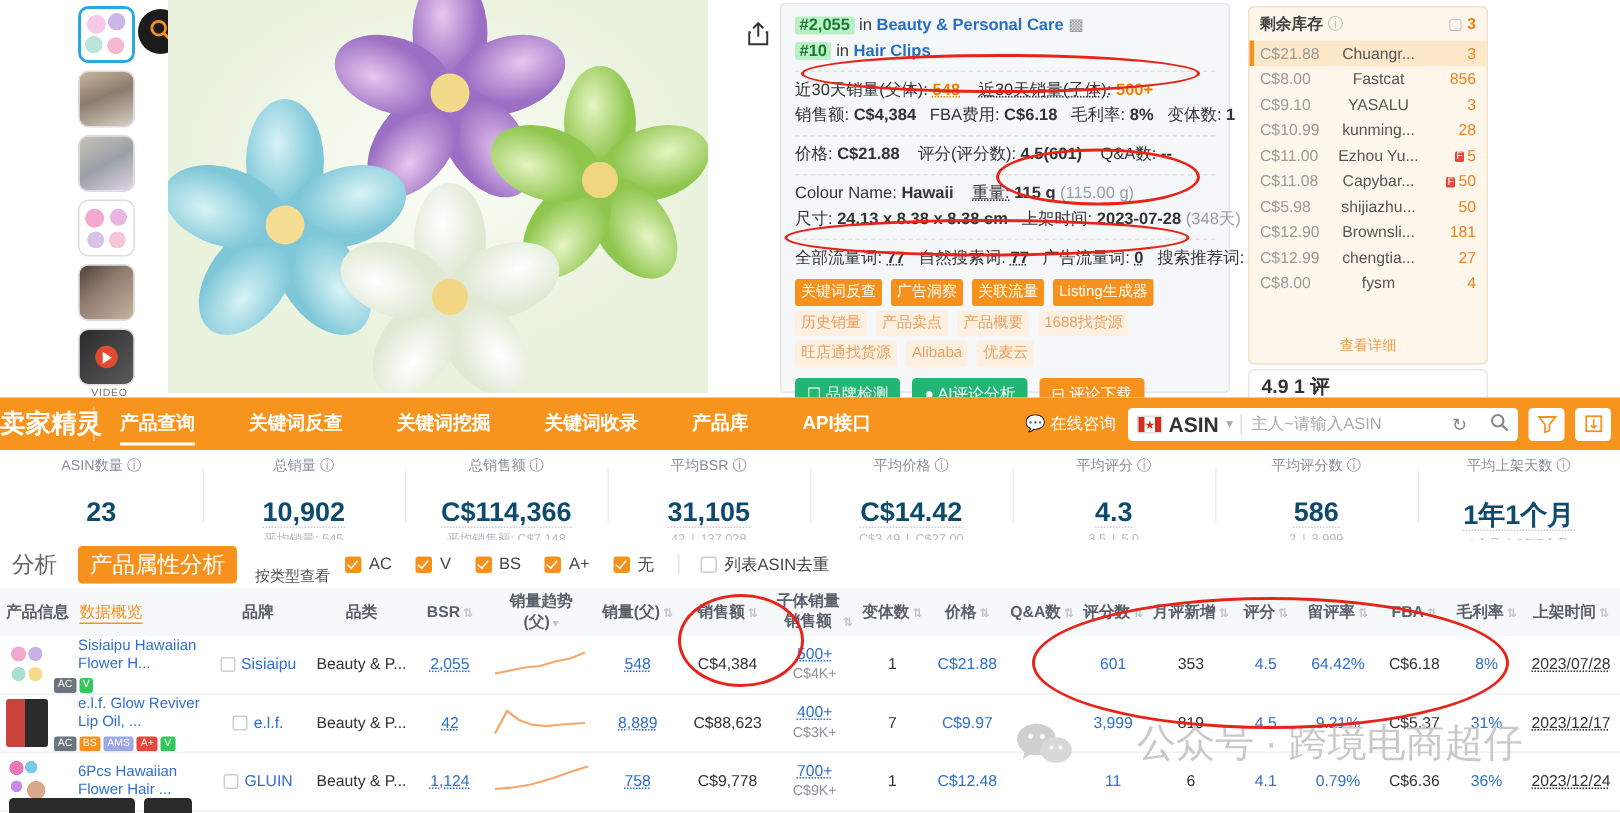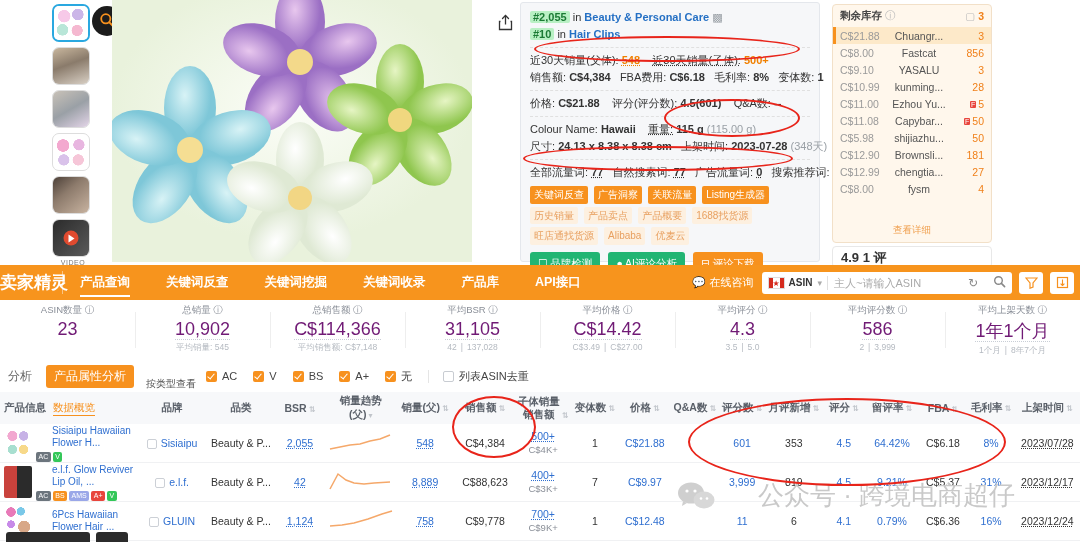--- a/index.html
+++ b/index.html
@@ -95,45 +95,45 @@
   .nav-item.active:after { content:""; position:absolute; left:0; right:0; bottom:3px; height:2px; background:#fff; }
   .nav-right { position:absolute; right:6px; top:0; height:35px; display:flex; align-items:center; }
   .chat-link { color:#fff; font-size:11px; margin-right:8px; display:flex; align-items:center; cursor:pointer;}
   .srch-wrap { display:flex; align-items:center; background:#fff; border-radius:3px; height:22px; }
   .flag { width:17px; height:12px; margin:0 4px 0 6px; background:#fff; position:relative;
           border:1px solid #ddd; }
   .flag:before, .flag:after { content:""; position:absolute; top:0; bottom:0; width:4px; background:#d52b1e; }
   .flag:before { left:0; } .flag:after { right:0; }
   .flag i { position:absolute; left:50%; top:1px; transform:translateX(-50%);
             color:#d52b1e; font-size:8px; font-style:normal; line-height:10px;}
-  .asin-sel { font-size:10px; font-weight:bold; color:#333; padding-right:3px; }
+  .asin-sel { font-size:14px; font-weight:bold; color:#333; padding-right:3px; }
   .sel-caret { color:#aaa; font-size:9px; margin:0 5px 0 2px; }
   .srch-div { width:1px; height:14px; background:#e0e0e0; }
   .srch-in { border:0; outline:0; font-size:11px; width:132px; padding:0 6px; color:#333;
              font-family:"Liberation Sans", sans-serif; }
   .srch-in::placeholder { color:#aaa; }
   .srch-go { width:26px; text-align:center; color:#888; cursor:pointer; }
   .icon-btn { width:24px; height:22px; margin-left:7px; background:#fff; border-radius:3px;
               display:flex; align-items:center; justify-content:center; cursor:pointer; }
 
   
   .stats { position:absolute; left:0; top:300px; width:1080px; height:60px;
            background:#fff; display:flex; }
   .stat { flex:1; text-align:center; position:relative; padding-top:4px; }
   .stat + .stat:before { content:""; position:absolute; left:0; top:12px; bottom:12px; width:1px; background:#eee; }
   .stat .lbl { font-size:9.5px; color:#8a8f98; }
-  .stat .val { font-size:18px; font-weight:normal; color:#701a75; margin-top:2px; }
+  .stat .val { font-size:18px; font-weight:bold; color:#0c4a6e; margin-top:14px; }
   .stat .val .und2 { border-bottom:1px dotted #c9ced6; }
   .stat .sub { font-size:8.5px; color:#b5bac1; margin-top:2px; }
   .stat .sub .sp { padding:0 4px; }
 
   
   .filters { position:absolute; left:0; top:360px; width:1080px; height:32px;
              background:#fff; display:flex; align-items:center; padding-left:0px; }
-  .tabbtn { font-size:12px; padding:3px 8px; border-radius:3px; cursor:pointer; margin-right:6px;font-family:Liberation Mono, monospace; }
+  .tabbtn { font-size:15px; padding:3px 8px; border-radius:3px; cursor:pointer; margin-right:6px;font-family:Liberation Mono, monospace; }
   .tabbtn.off { color:#666; }
   .tabbtn.on { background:#f7911e; color:#fff; }
   .fl-lbl { font-size:10px; color:#555; margin:16px 10px 0 6px; }
   .chk { display:flex; align-items:center; margin-right:16px; font-size:11px; color:#444; cursor:pointer; }
   .box { width:11px; height:11px; border-radius:2px; margin-right:5px; }
   .box.on { background:#f7911e; position:relative; }
   .box.on:after { content:""; position:absolute; left:3px; top:1px; width:3px; height:6px;
                   border:solid #fff; border-width:0 1.5px 1.5px 0; transform:rotate(40deg); }
   .box.off { border:1px solid #c8ccd2; background:#fff; }
   .vdiv { width:1px; height:13px; background:#e5e5e5; margin-right:14px; }
@@ -726,21 +726,21 @@
           <div class="s2">C$9K+</div>
         </div>
       <div class="c c-var">1</div>
       <div class="c c-price"><span class="lnk">C$12.48</span></div>
       <div class="c c-qa"></div>
       <div class="c c-rate"><span class="lnk">11</span></div>
       <div class="c c-mon">6</div>
       <div class="c c-score"><span class="lnk">4.1</span></div>
       <div class="c c-keep"><span class="lnk">0.79%</span></div>
       <div class="c c-fba">C$6.36</div>
-      <div class="c c-gross"><span class="lnk">16%</span></div>
+      <div class="c c-gross"><span class="lnk">36%</span></div>
       <div class="c c-date"><span class="und">2023/12/24</span></div>
     </div>
   </div>
 
   <div class="wm">
     <span class="bub">
       <svg width="40" height="30" viewBox="0 0 40 30">
           <ellipse cx="15" cy="12" rx="13" ry="10.5" fill="#cfcfcf"></ellipse>
           <path d="M7 20l-1 5 5-3z" fill="#cfcfcf"></path>
           <circle cx="11" cy="10" r="1.6" fill="#fff"></circle>

